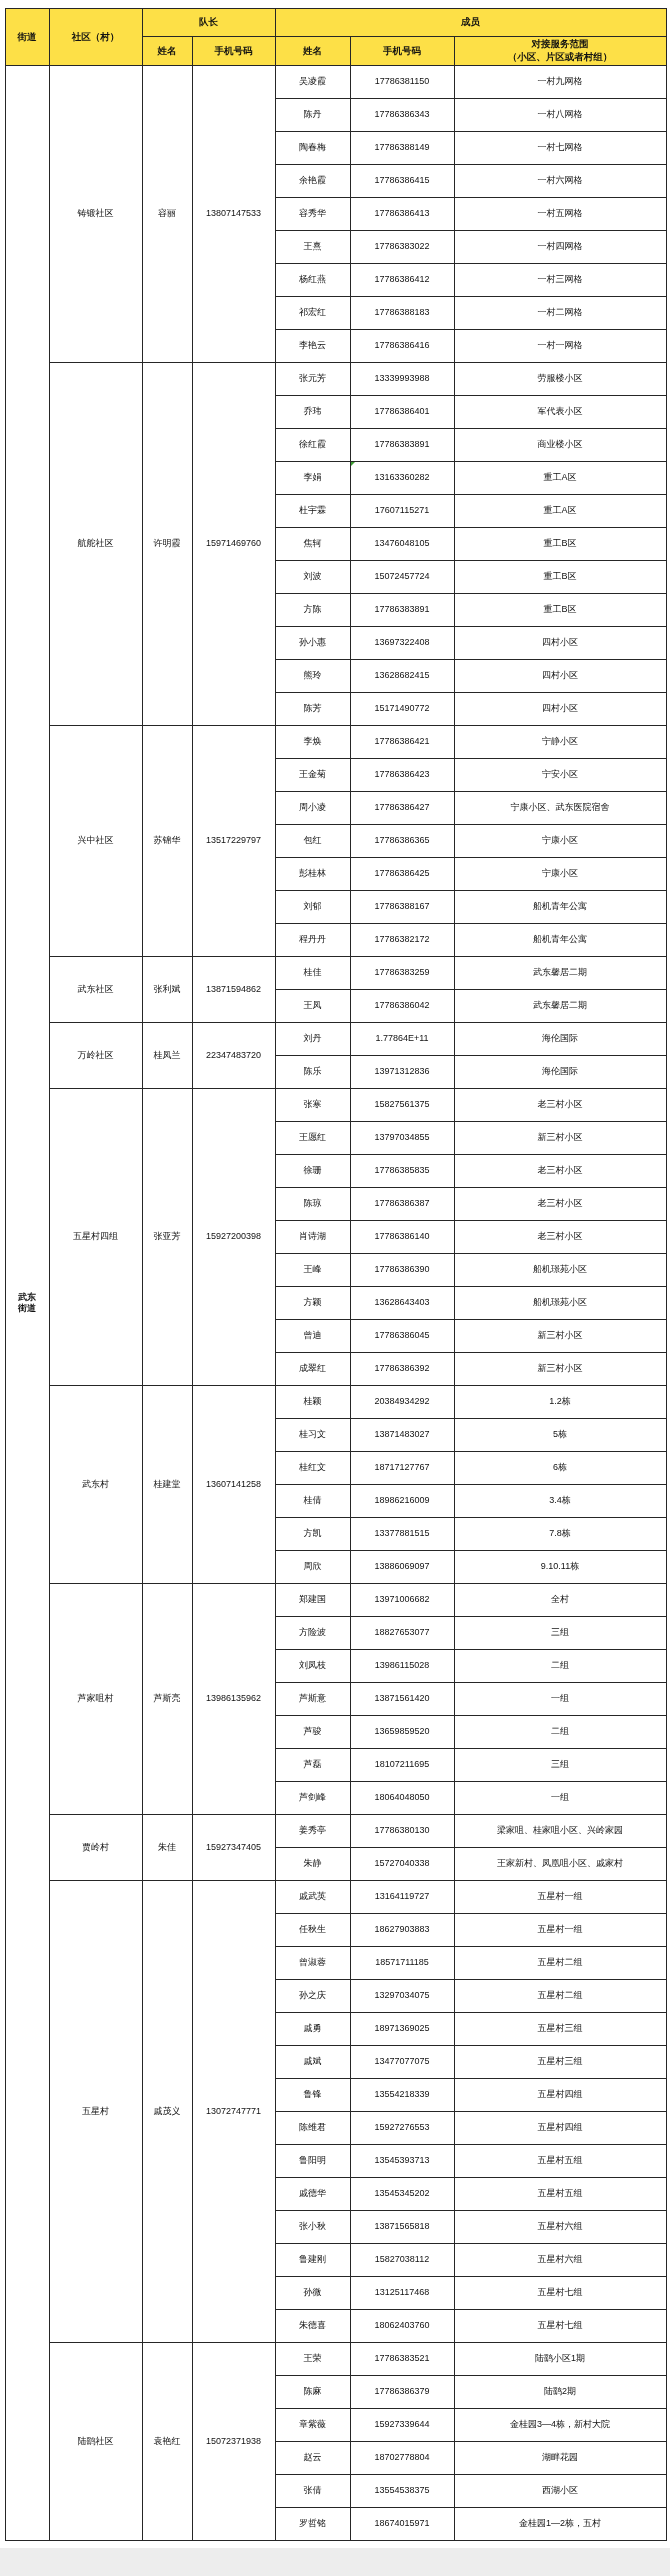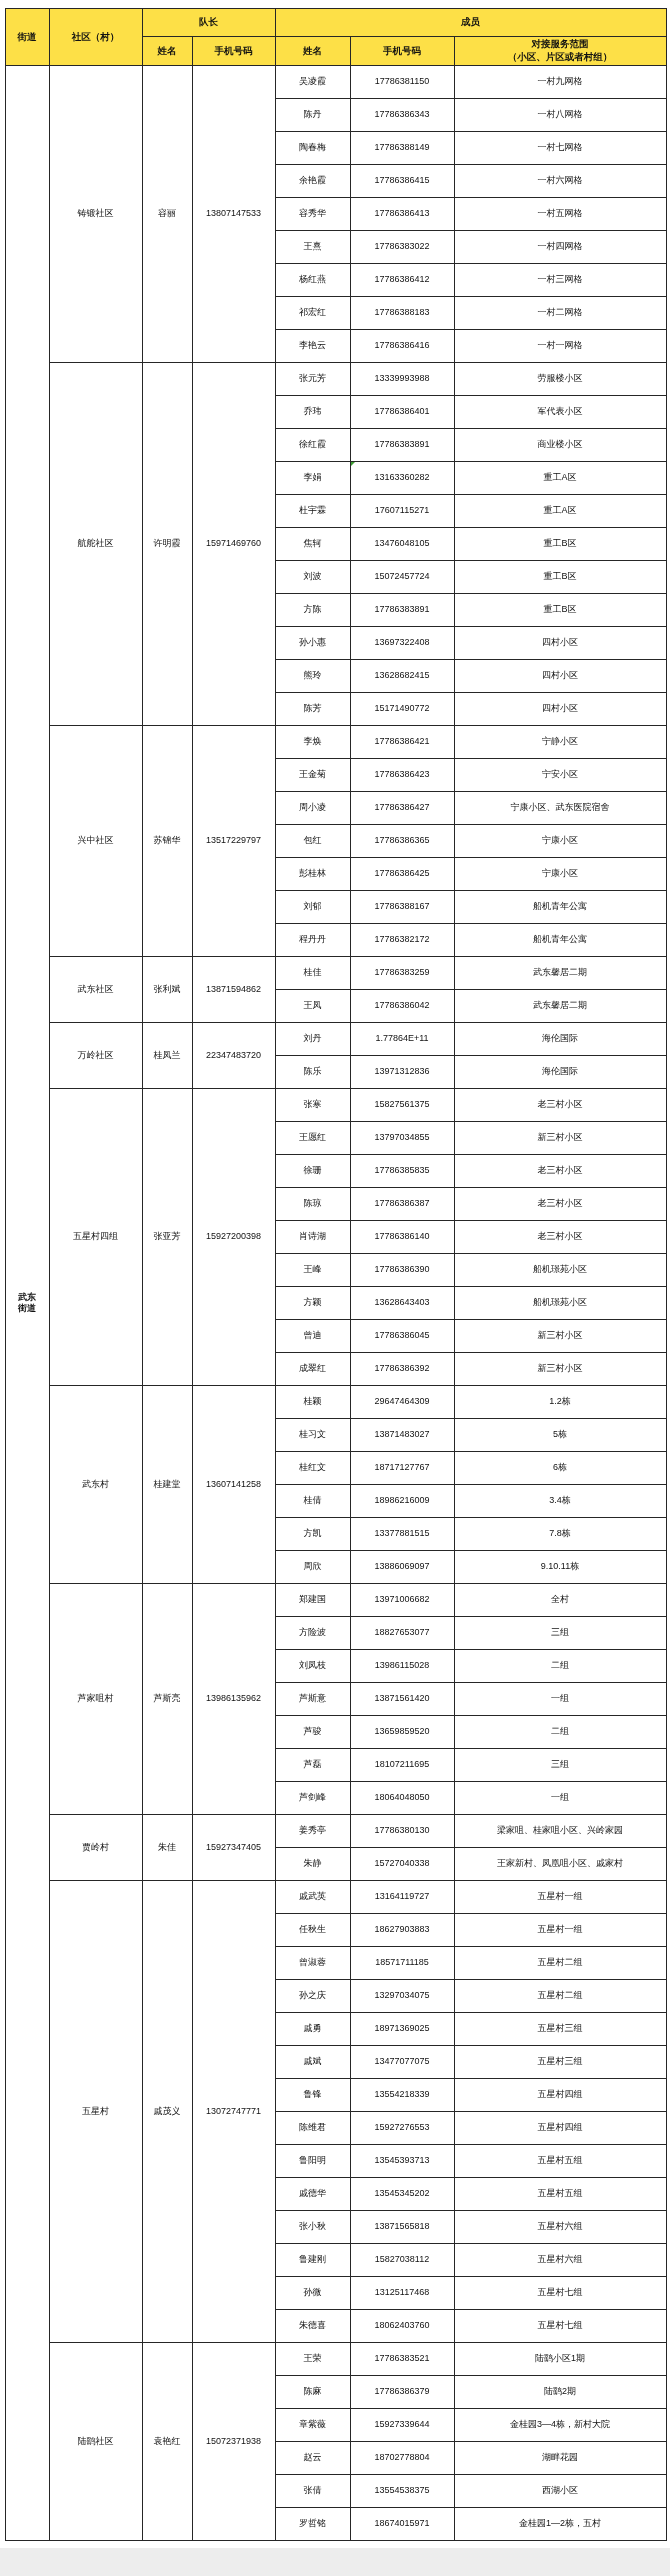--- a/index.html
+++ b/index.html
@@ -265,21 +265,21 @@
         <tr>
           <td class="member-name-cell">成翠红</td>
           <td class="member-phone-cell">17786386392</td>
           <td class="member-scope-cell">新三村小区</td>
         </tr>
         <tr>
           <td class="community-cell" rowspan="6">武东村</td>
           <td class="leader-name-cell" rowspan="6">桂建堂</td>
           <td class="leader-phone-cell" rowspan="6">13607141258</td>
           <td class="member-name-cell">桂颖</td>
-          <td class="member-phone-cell">29647464309</td>
+          <td class="member-phone-cell">20384934292</td>
           <td class="member-scope-cell">1.2栋</td>
         </tr>
         <tr>
           <td class="member-name-cell">桂习文</td>
           <td class="member-phone-cell">13871483027</td>
           <td class="member-scope-cell">5栋</td>
         </tr>
         <tr>
           <td class="member-name-cell">桂红文</td>
           <td class="member-phone-cell">18717127767</td>

